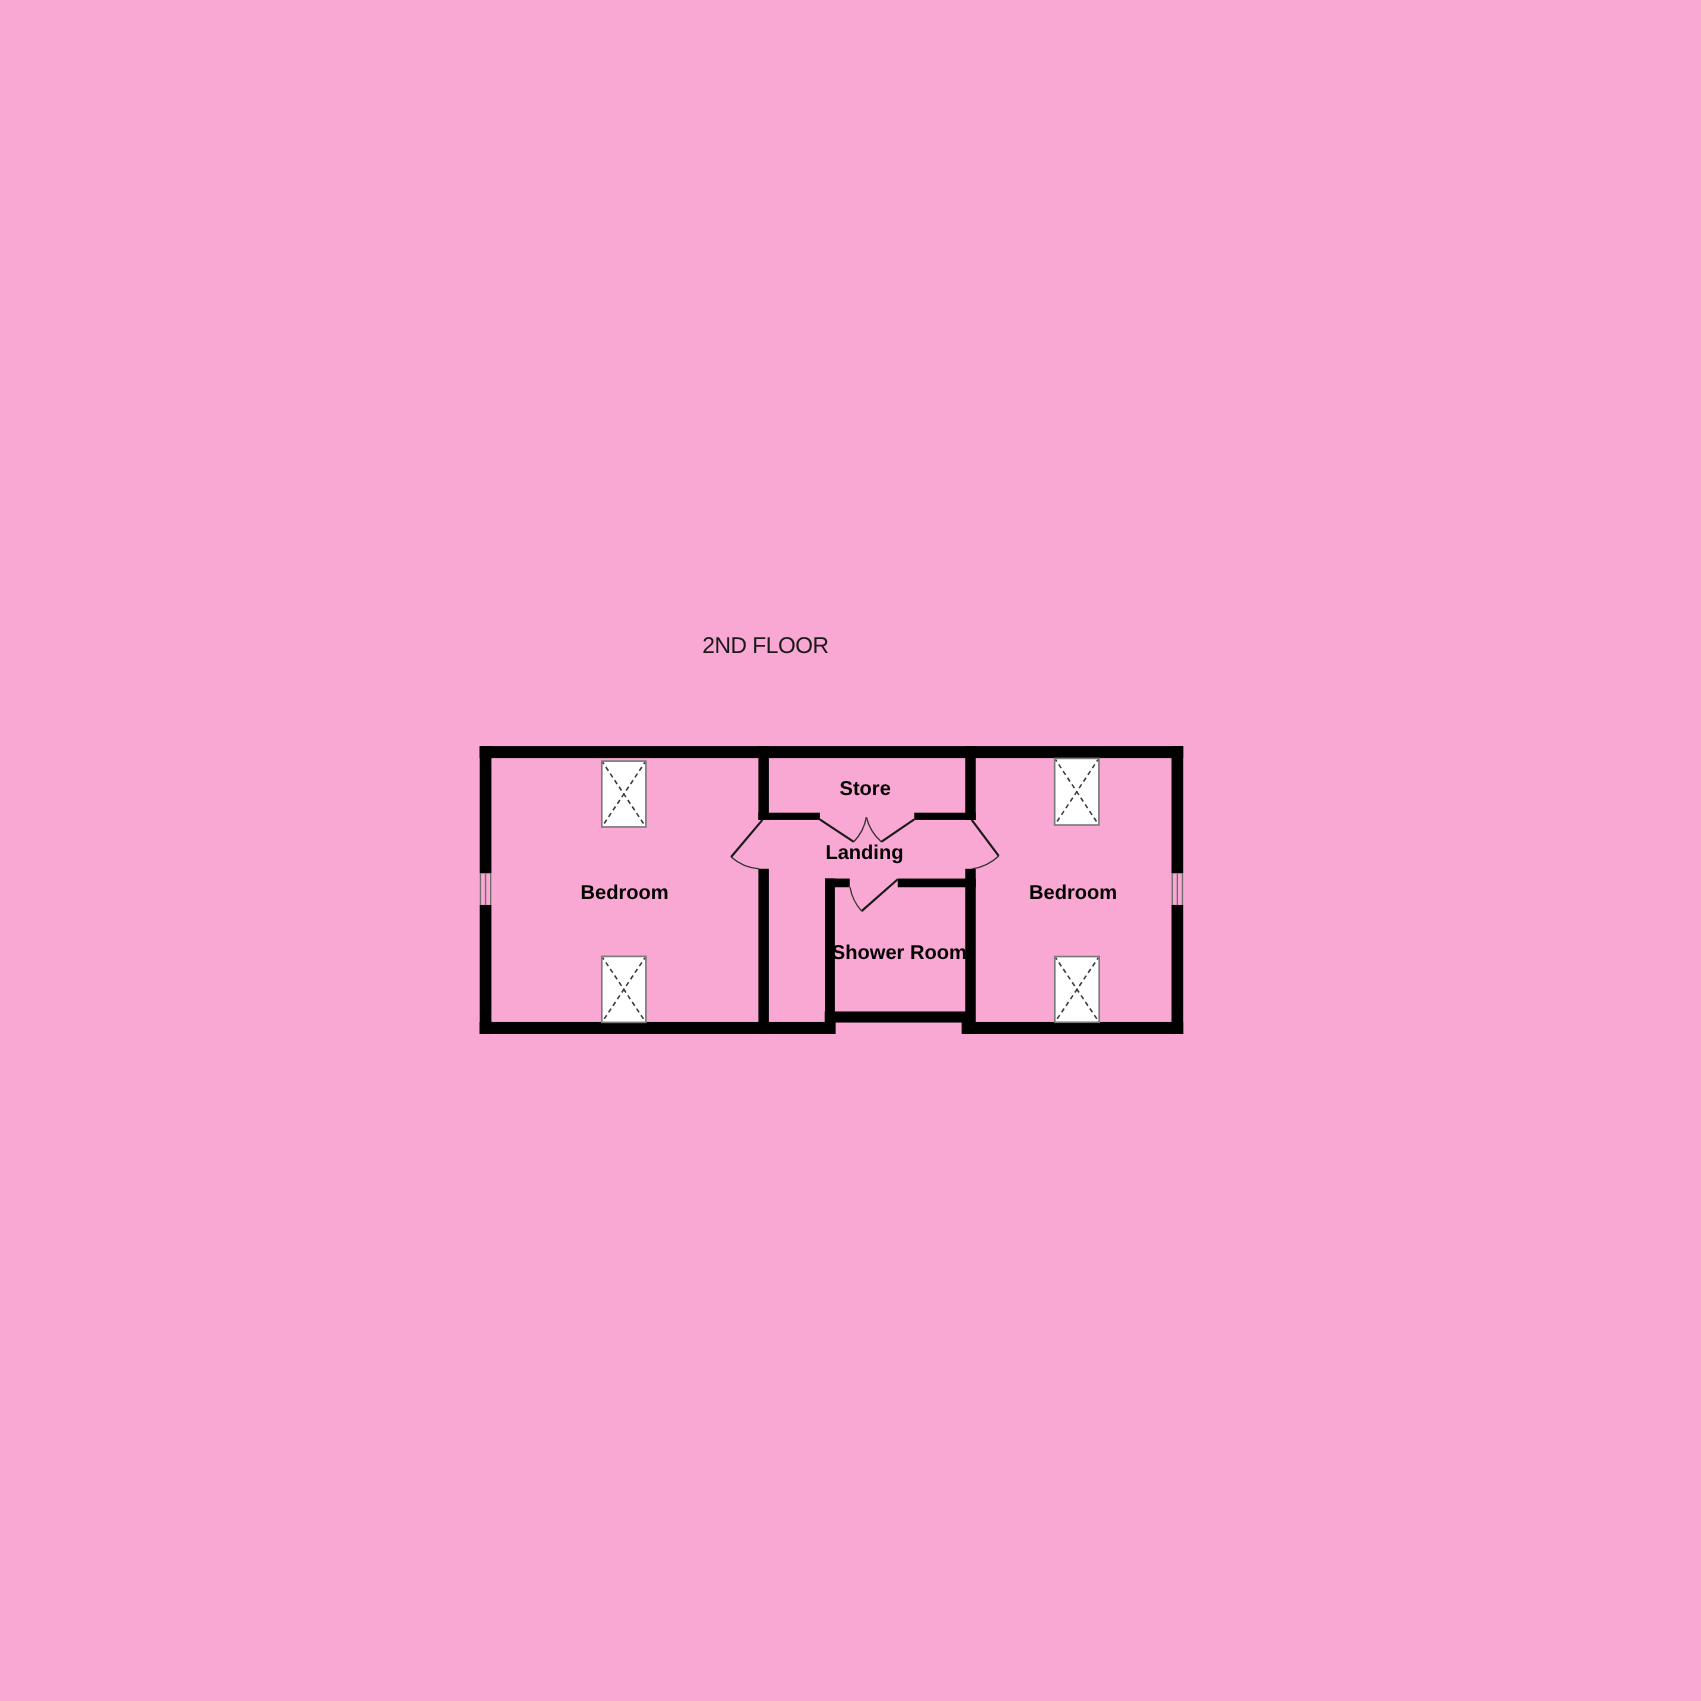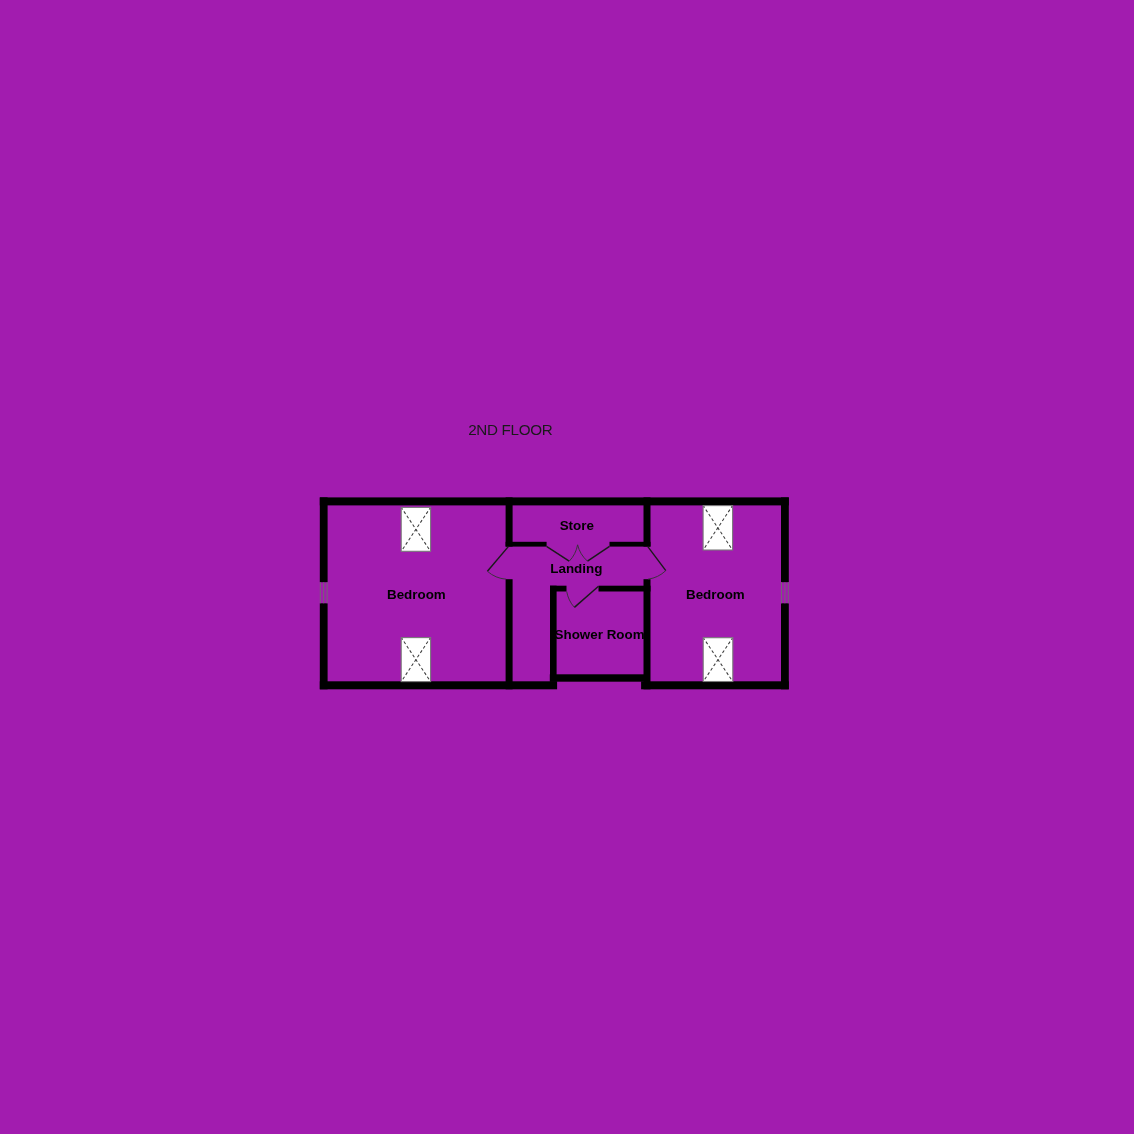--- a/index.html
+++ b/index.html
@@ -1,16 +1,16 @@
 <!DOCTYPE html>
 <html><head>
 <meta charset="utf-8">
 <style>
   html,body{margin:0;padding:0;background:#ffffff;}
-  .page{width:1134px;height:1134px;position:relative;background:#a21caf;overflow:hidden;}
+  .page{width:1134px;height:1134px;position:relative;background:#f9a8d4;overflow:hidden;}
   svg{display:block;}
   text{font-family:"Liberation Sans",sans-serif;}
 </style>
 </head>
 <body>
 <div class="page">
 <svg width="1134" height="1134" viewBox="0 0 1134 1134" style="position:absolute;left:0;top:0;transform:translateZ(0)">
 
   <text x="510.3" y="435.2" font-size="15.2" letter-spacing="-0.3" fill="#1a1a1a" text-anchor="middle">2ND FLOOR</text>
 

